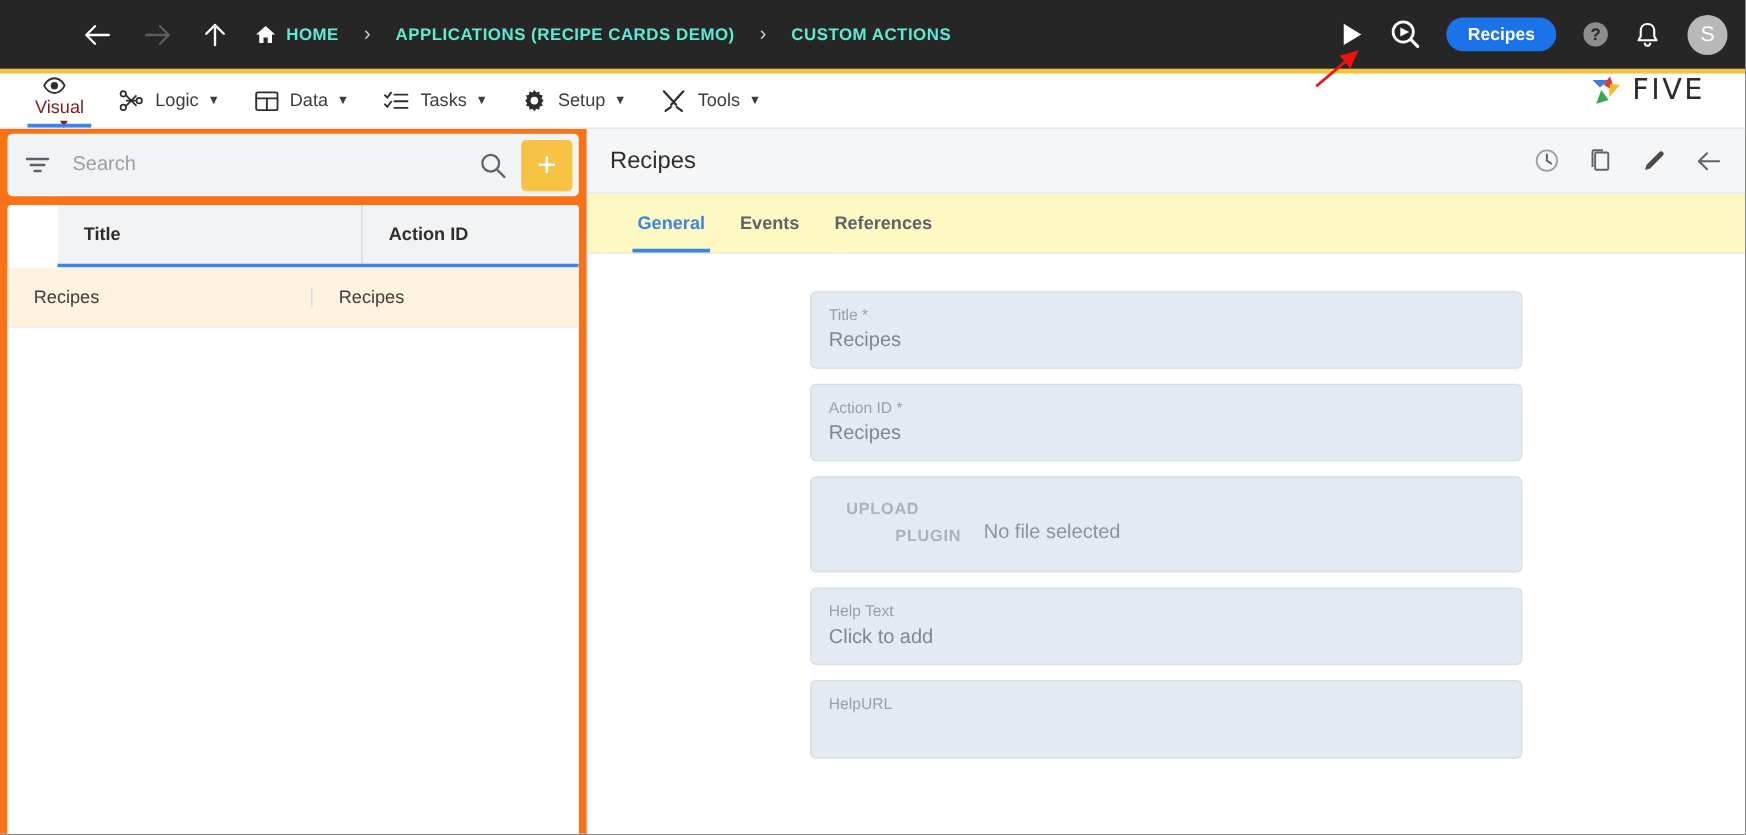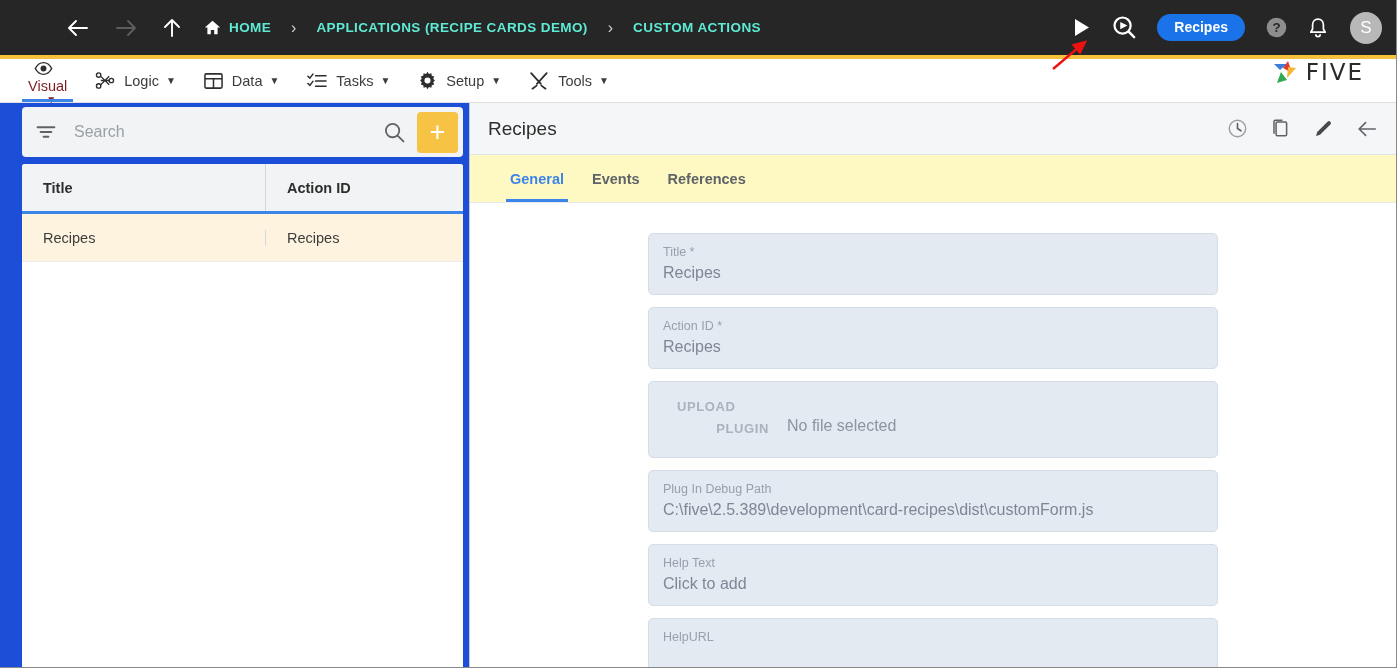--- a/index.html
+++ b/index.html
@@ -150,23 +150,22 @@
   
   .body-wrap { flex: 1; display: flex; min-height: 0; background: #fff; }
 
   
   .left-panel {
     width: 470px;
     flex: 0 0 470px;
     display: flex;
     flex-direction: column;
     border-right: 1px solid #c9c9c9;
-    background: #1d4ed8;
+    background: #f97316;
     min-height: 0;
-    padding-left: 16px;
   }
   .search-row {
     height: 50px;
     flex: 0 0 50px;
     margin: 4px 6px 0 6px;
     background: #f1f3f5;
     border-radius: 4px;
     display: flex;
     align-items: center;
     padding: 0 0 0 14px;
@@ -206,20 +205,21 @@
     overflow: hidden;
     background: #fff;
   }
   .grid-head {
     height: 50px;
     flex: 0 0 50px;
     background: #f1f3f5;
     display: flex;
     align-items: flex-start;
     border-bottom: 3px solid #3b84e8;
+    margin-left: 40px;
   }
   .grid-head .cell {
     font-size: 14.5px;
     font-weight: bold;
     color: #2e2e2e;
     padding-left: 21px;
     position: relative;
     height: 100%;
     display: flex;
     align-items: center;
@@ -615,24 +615,20 @@
         </div>
 
         <div class="field upload">
           <div class="upload-labels">
             <div class="ul">UPLOAD</div>
             <div class="ul second">PLUGIN</div>
           </div>
           <div class="upload-file">No file selected</div>
         </div>
 
-        <div class="field">
-          <div class="lbl">Plug In Debug Path</div>
-          <div class="val">C:\five\2.5.389\development\card-recipes\dist\customForm.js</div>
-        </div>
 
         <div class="field">
           <div class="lbl">Help Text</div>
           <div class="val">Click to add</div>
         </div>
 
         <div class="field empty">
           <div class="lbl">HelpURL</div>
           <div class="val"></div>
         </div>

